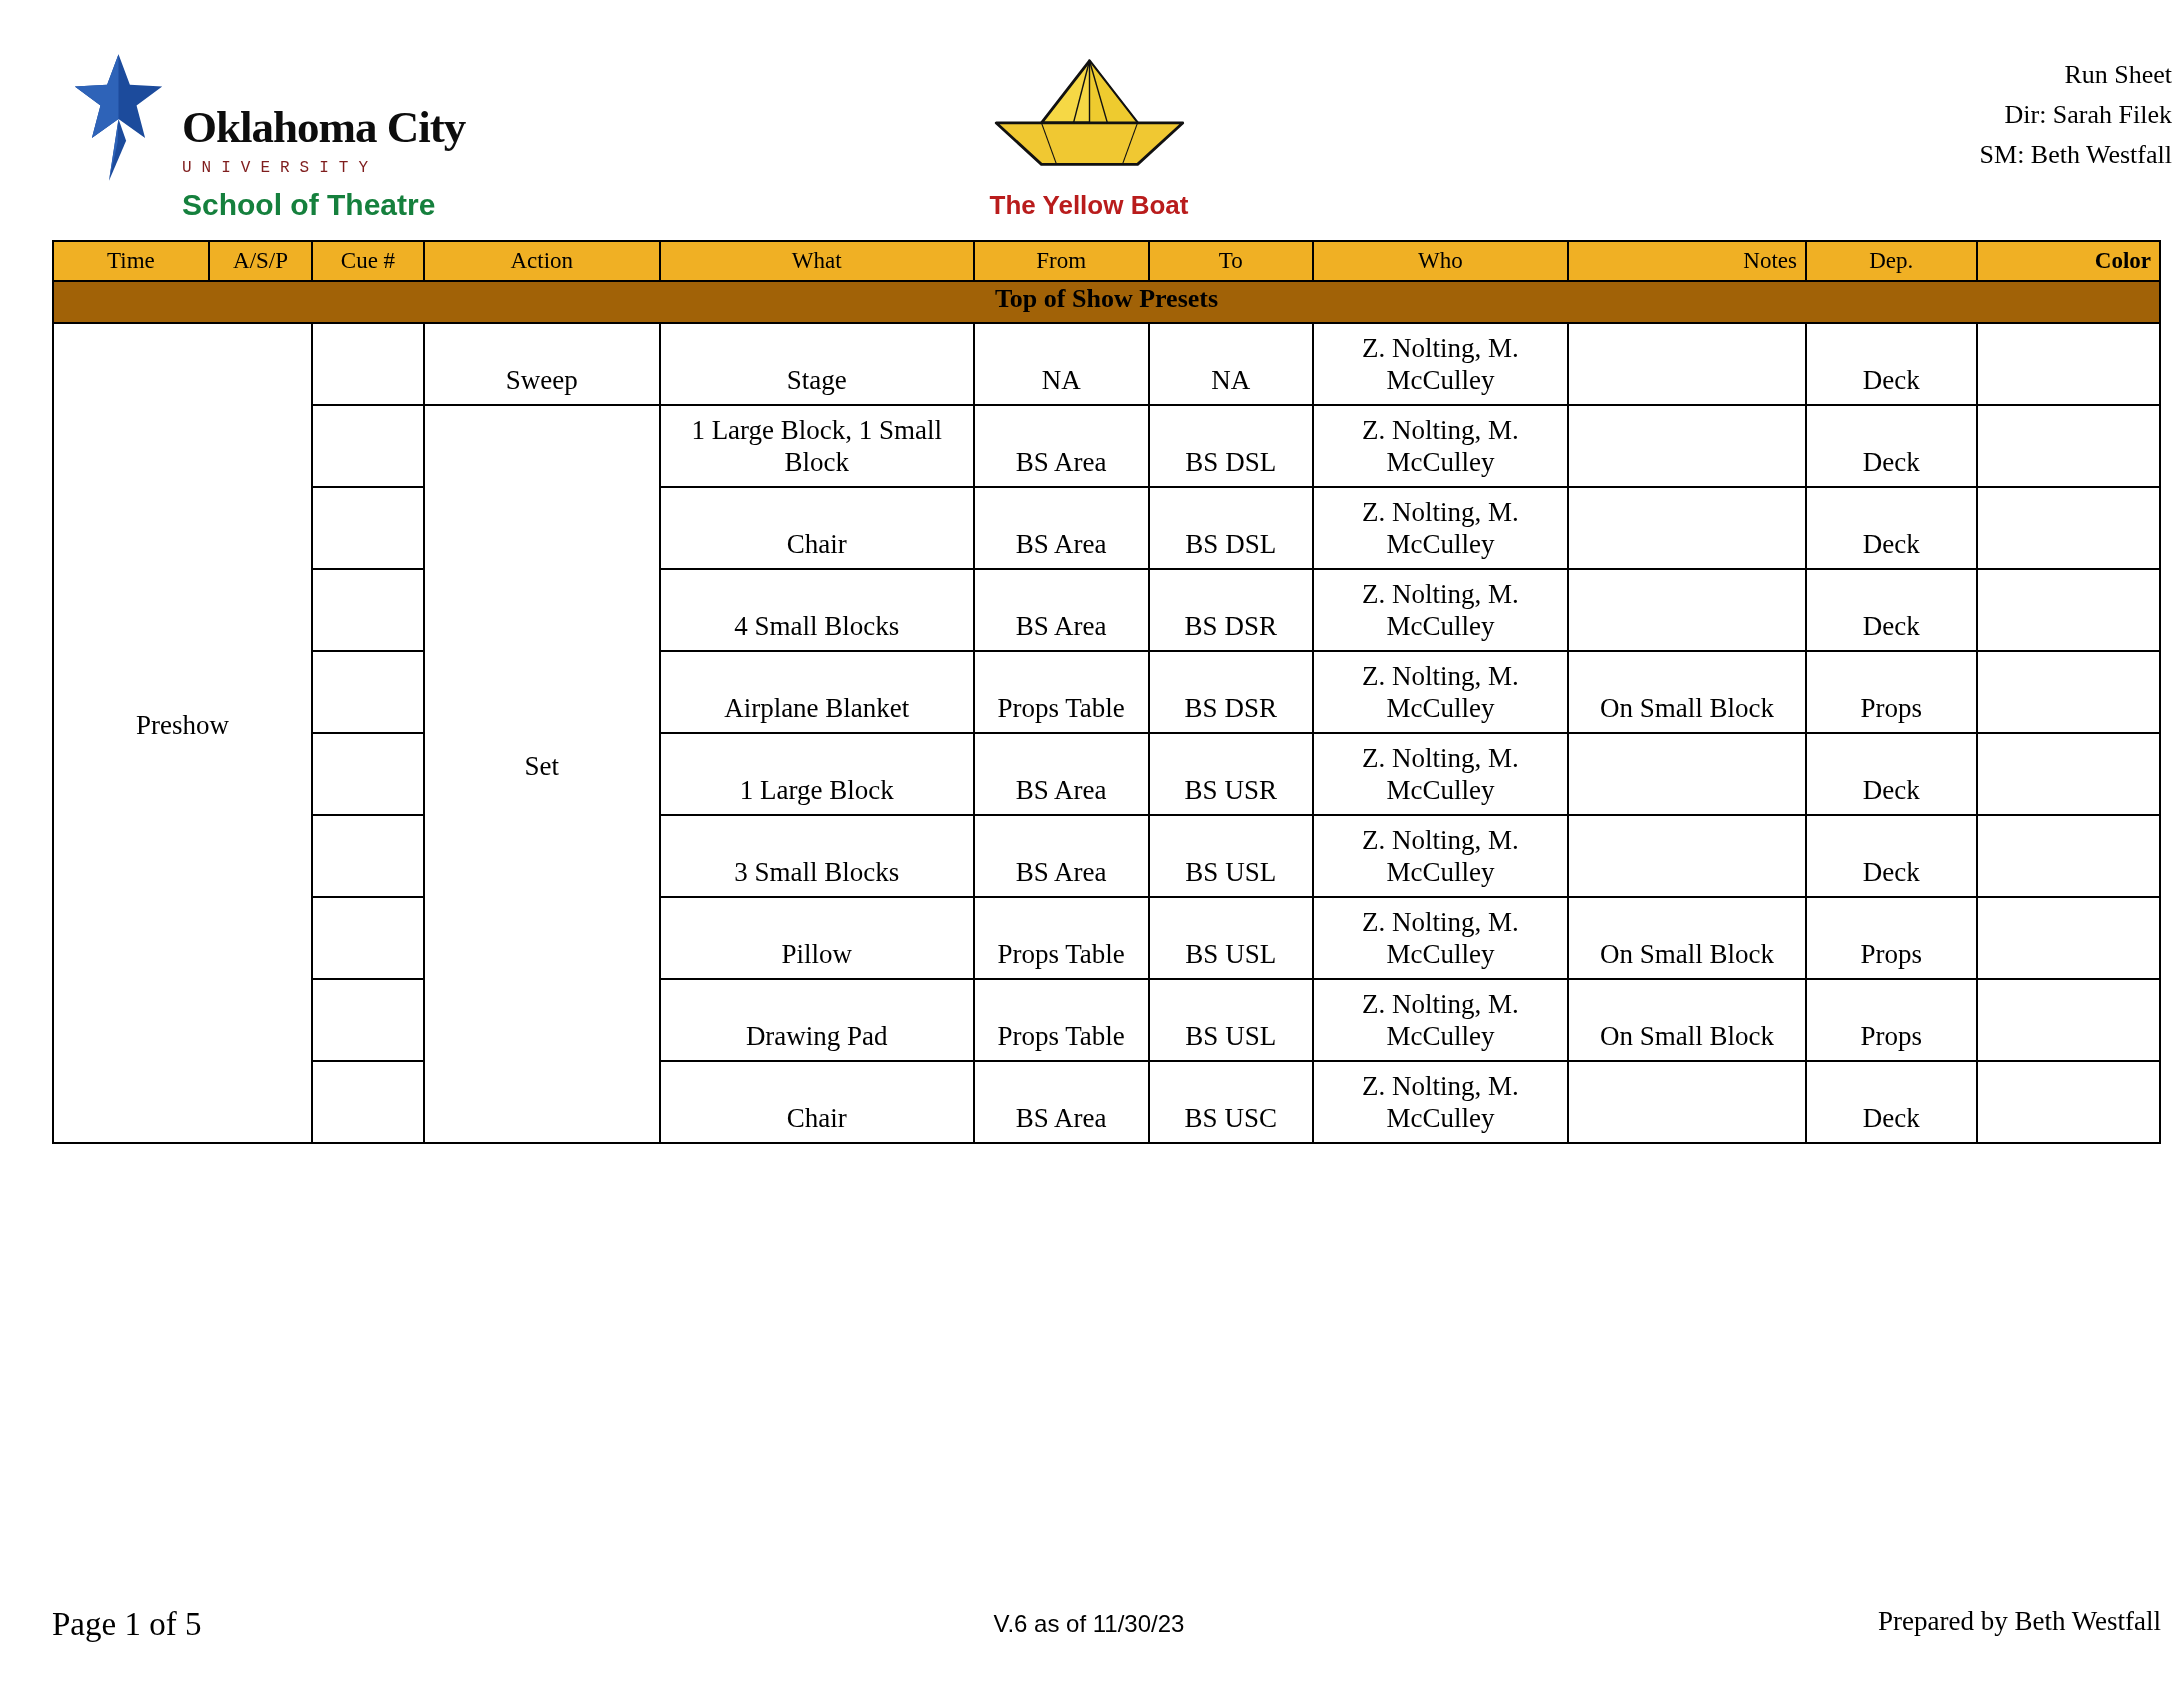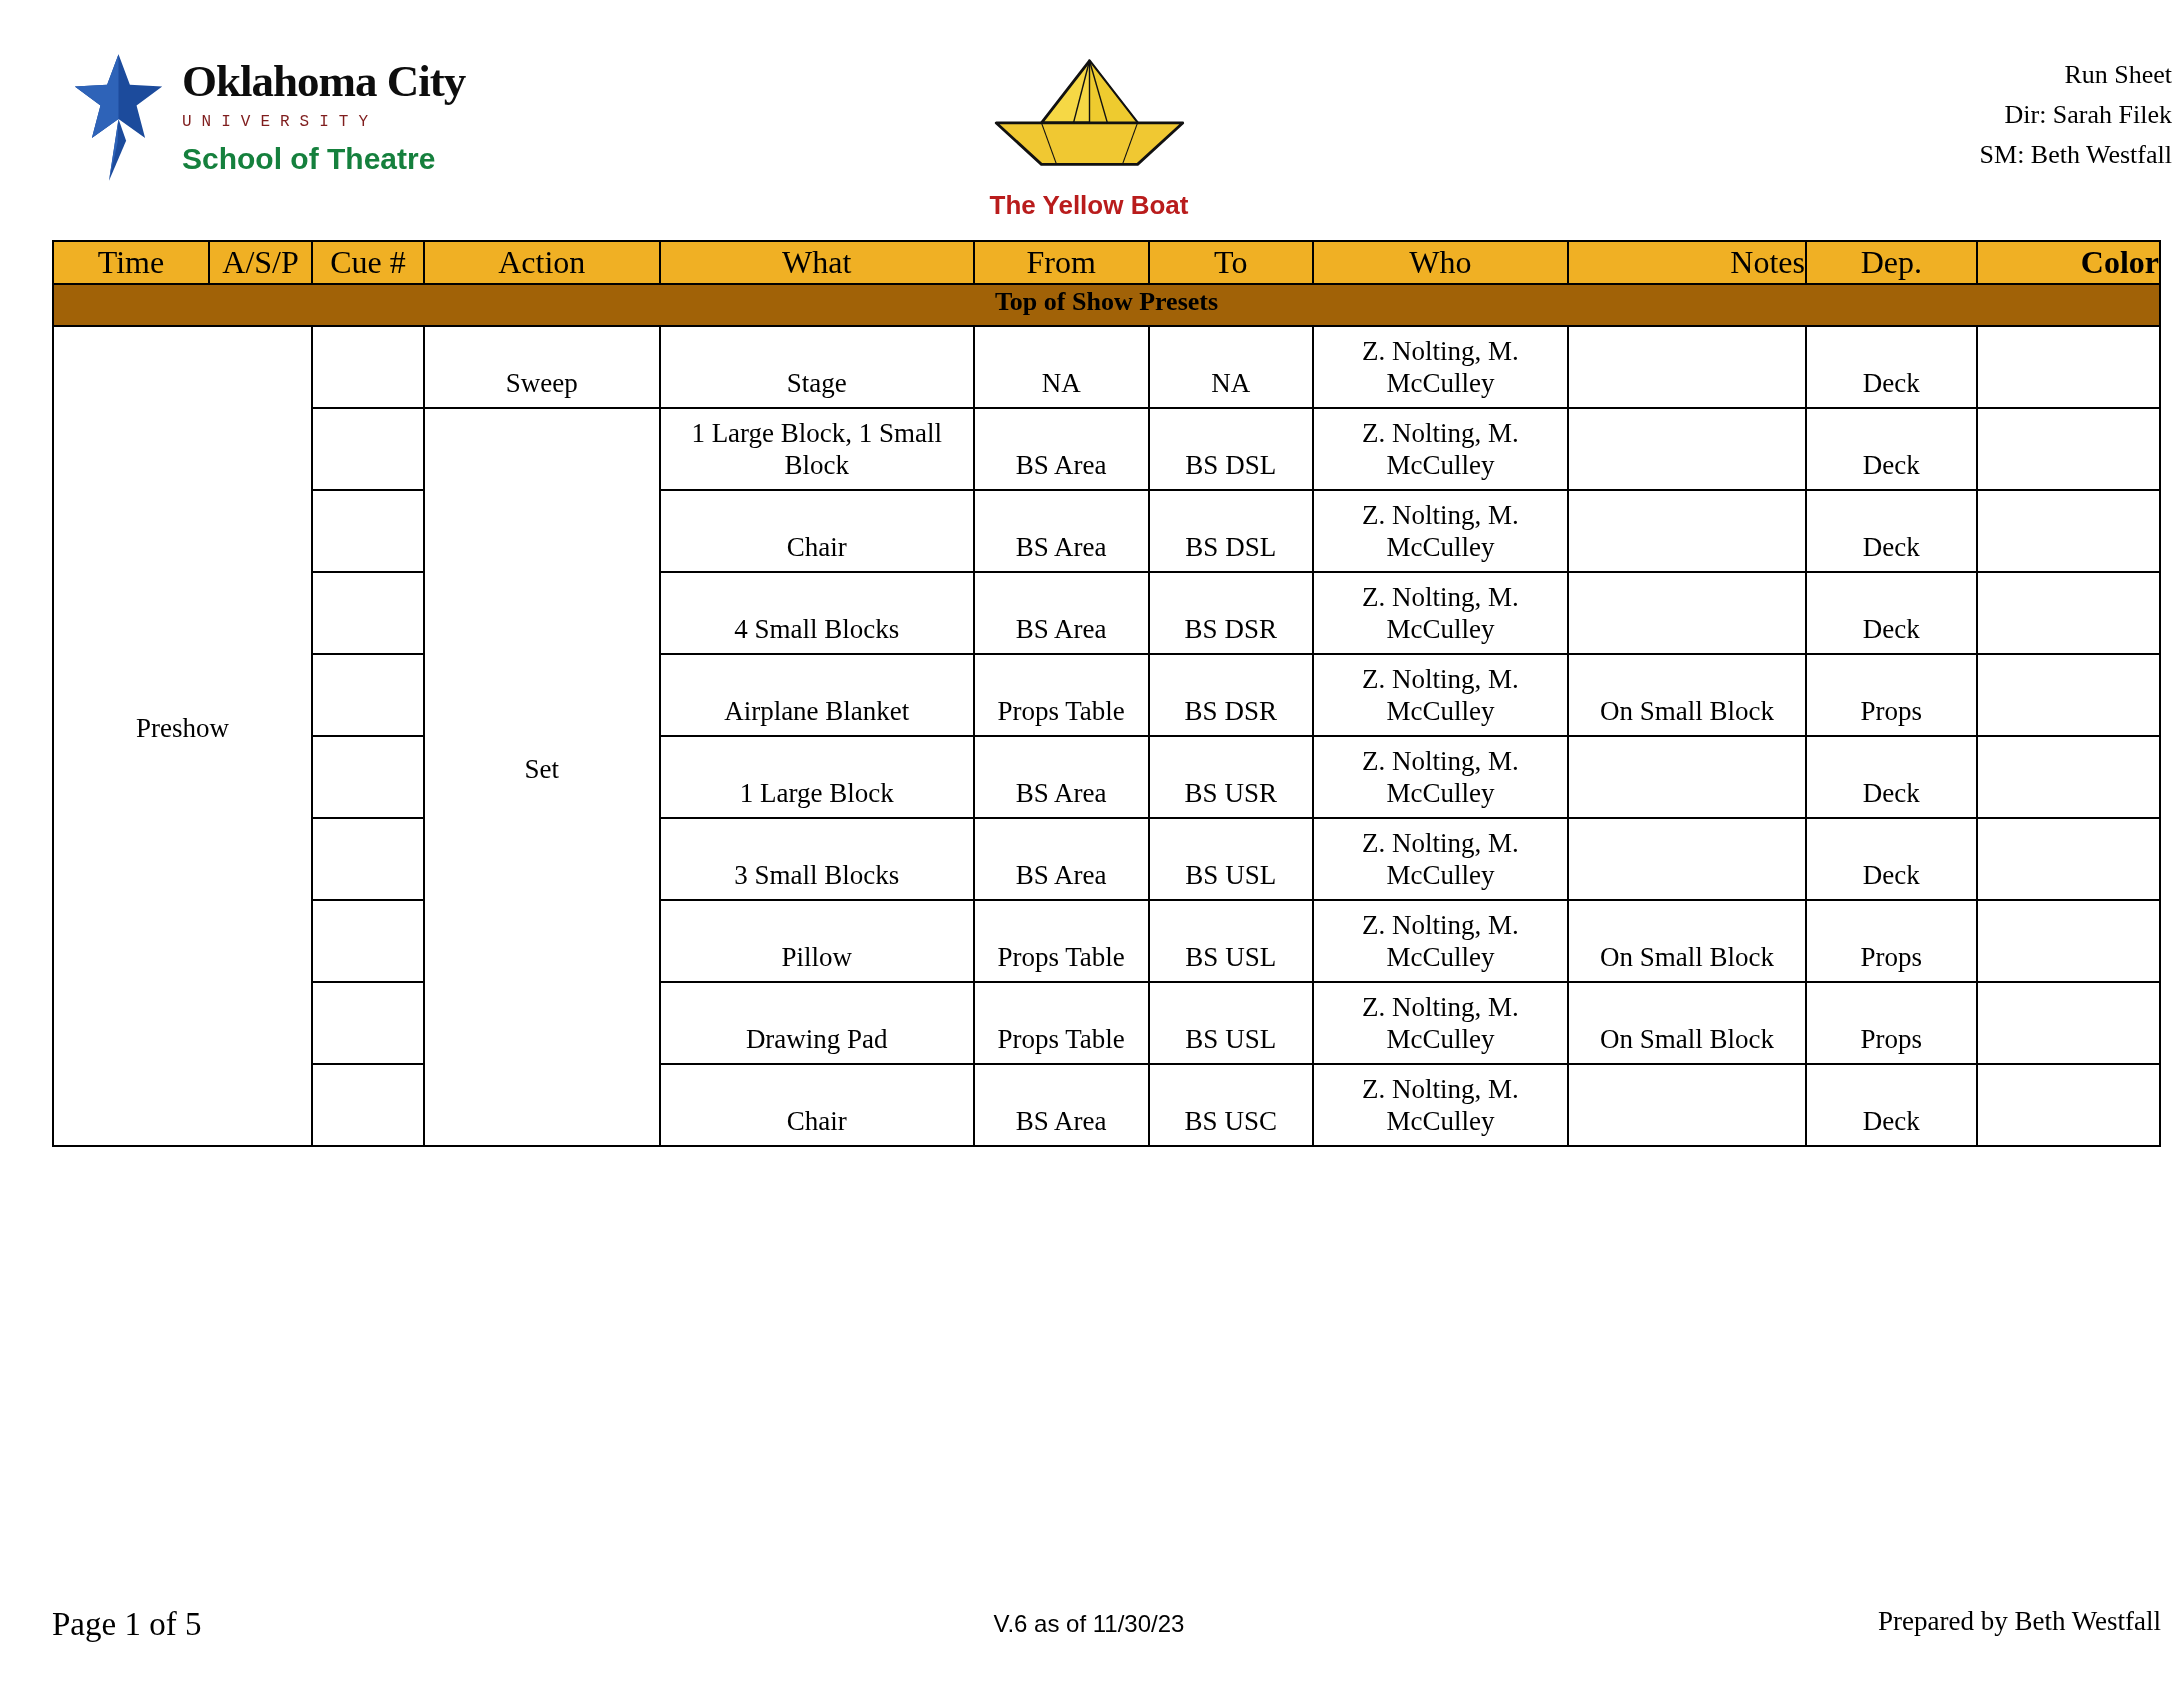--- a/index.html
+++ b/index.html
@@ -5,41 +5,41 @@
   * { margin:0; padding:0; box-sizing:border-box; }
   html,body { background:#ffffff; }
   body {
     width:2178px; height:1683px; position:relative; overflow:hidden;
     font-family:"Liberation Serif", serif; color:#000;
   }
 
   
   .logo { position:absolute; left:71px; top:51px; display:flex; gap:16px; }
   .star-svg { width:95px; height:131px; flex:0 0 auto; }
-  .logo-text { padding-top:8px; }
+  .logo-text { padding-top:8px;margin-top:46px; }
   .logo-line1 { font-family:"Liberation Serif", serif; font-weight:bold; font-size:45px; letter-spacing:-1px; color:#0d0d0d; line-height:1.0; }
   .logo-line2 { font-family:Liberation Mono, monospace; font-size:16px; letter-spacing:10px; color:#7f1d1d; margin-top:9px; }
   .logo-line3 { font-family:"Liberation Sans", sans-serif; font-weight:bold; font-size:30px; color:#15803d; margin-top:11px; }
 
   .show-logo { position:absolute; left:50%; top:57px; transform:translateX(-50%); text-align:center; width:455px; }
   .boat-svg { width:210px; height:113px; }
   .show-title { font-family:"Liberation Sans", sans-serif; font-weight:bold; font-size:26px; color:#b91c1c; margin-top:16px; }
 
   .meta { position:absolute; right:6px; top:55px; text-align:right; font-size:26px; line-height:40px; }
 
   
   table.runsheet {
     position:absolute; left:52px; top:240px; width:2109px;
     border-collapse:collapse; table-layout:fixed; font-size:27px;
   }
   table.runsheet th, table.runsheet td { border:2px solid #000; overflow:hidden; }
   table.runsheet thead tr { height:40px; }
   table.runsheet th {
-    background:#F0B024; font-weight:normal; font-size:32px;
-    text-align:center; vertical-align:middle; padding:2px 0;
+    background:#F0B024; font-weight:normal; font-size:23px;
+    text-align:center; vertical-align:middle; padding:2px 8px;
   }
   table.runsheet th.left { text-align:right; }
   table.runsheet th.bold { font-weight:bold; }
   tr.section-row { height:38px; }
   tr.section-row td {
     background:#a16207; font-weight:bold; font-size:26px;
     text-align:center; vertical-align:middle; padding:2px 6px;
   }
   table.runsheet tbody tr.body-row { height:82px; }
   table.runsheet tbody td {

